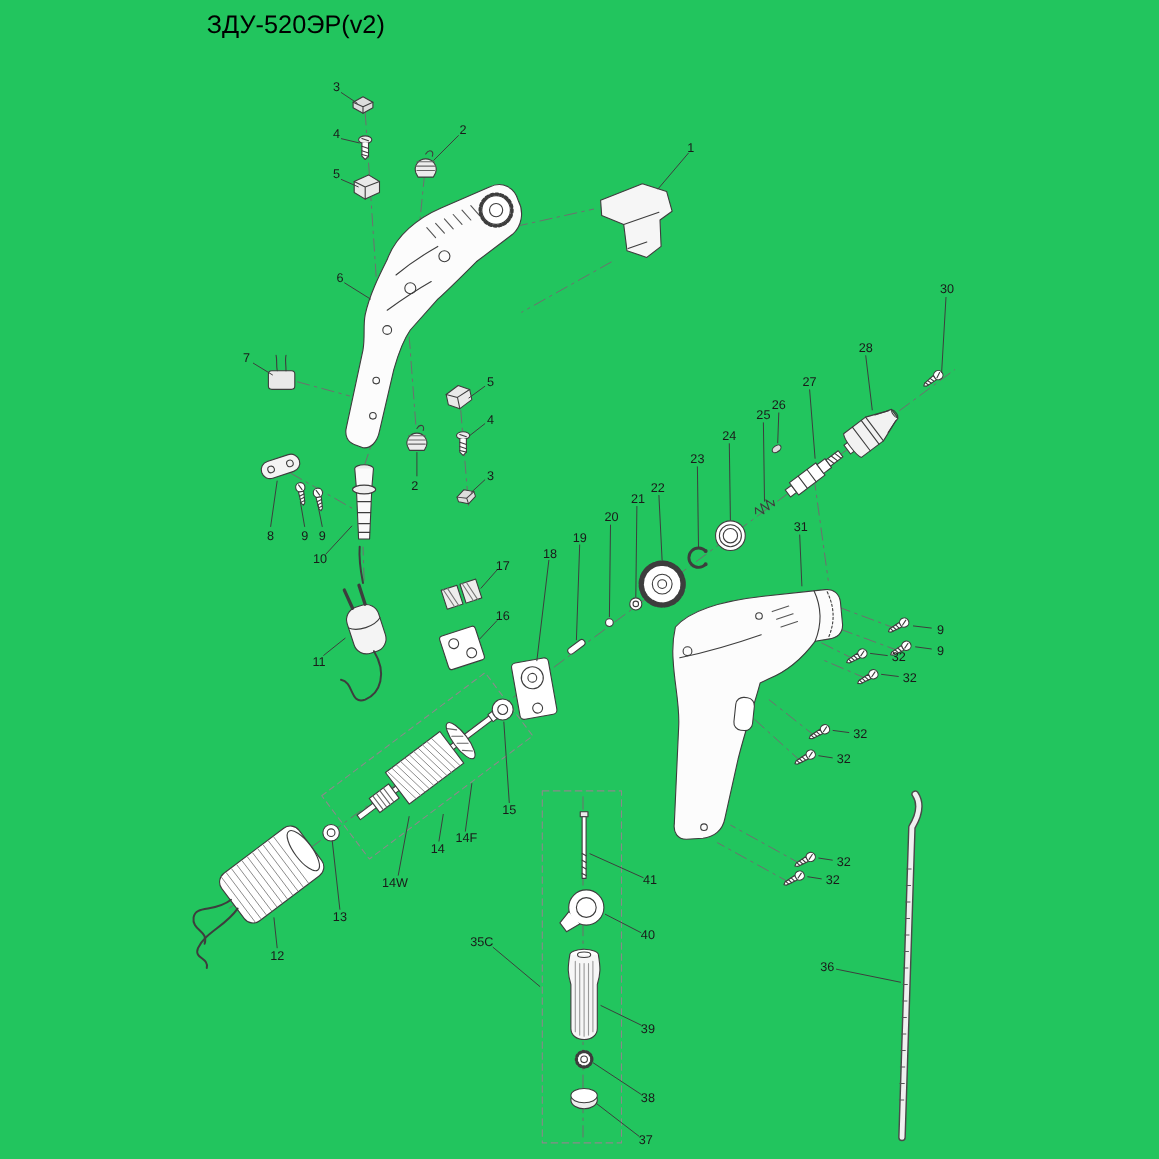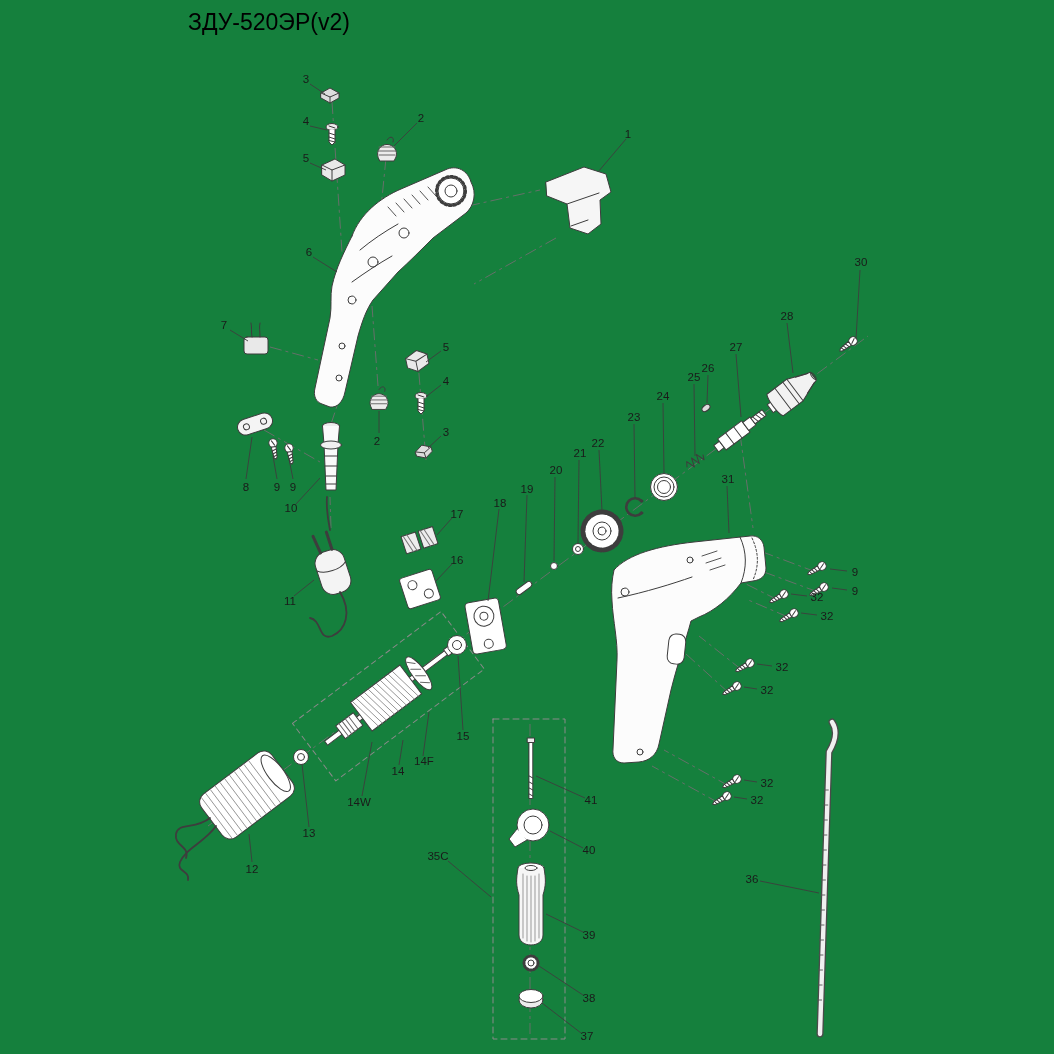--- a/index.html
+++ b/index.html
@@ -1,16 +1,16 @@
 <!DOCTYPE html>
 <html><head>
 <meta charset="utf-8">
 <style>
   html,body{margin:0;padding:0;background:#ffffff;}
-  .page{position:relative;width:1054px;height:1054px;background:#15803d;overflow:hidden;
+  .page{position:relative;width:1054px;height:1054px;background:#22c55e;overflow:hidden;
         font-family:"Liberation Sans", sans-serif;}
   svg text{font-family:"Liberation Sans", sans-serif;}
 </style>
 </head>
 <body>
 
 <div class="page">
 <svg width="1054" height="1054" viewBox="0 0 1054 1054" xmlns="http://www.w3.org/2000/svg">
 
   <defs>

